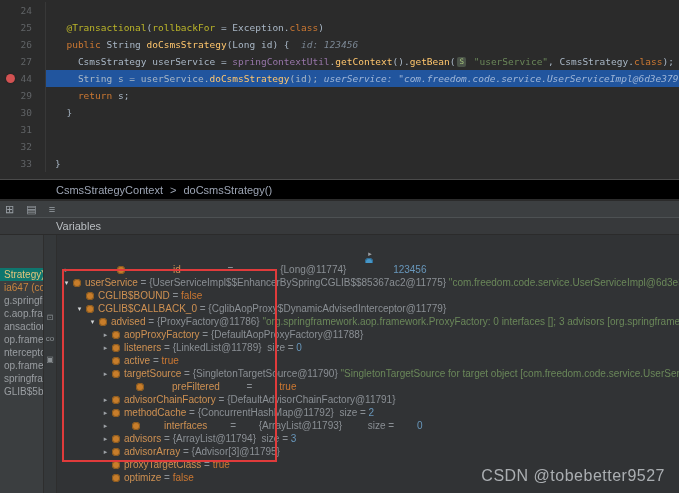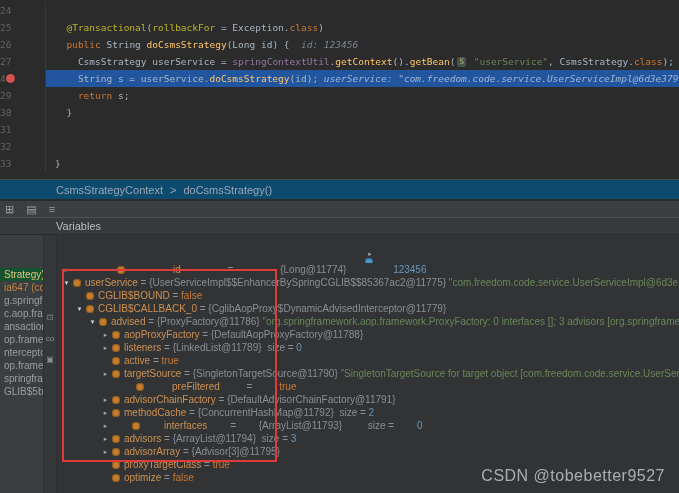--- a/index.html
+++ b/index.html
@@ -4,54 +4,54 @@
 <style>
   *{margin:0;padding:0;box-sizing:border-box}
   html,body{background:#1e1e1e}
   .screen{position:relative;width:679px;height:493px;overflow:hidden;background:#2b2b2b;
           font-family:"Liberation Sans",sans-serif;color:#a9b7c6}
 
   
   .editor{position:absolute;top:0;left:0;width:679px;height:179px;background:#2b2b2b;
           font-family:"DejaVu Sans Mono",monospace;font-size:9.5px;padding-top:2px;overflow:hidden}
   .ed-line{display:flex;height:17px;line-height:17px}
-  .gut{position:relative;width:46px;flex:none;text-align:left;padding-right:13px;
+  .gut{position:relative;width:46px;flex:none;text-align:right;padding-right:13px;
        color:#606366;border-right:1px solid #383838}
   .bp{position:absolute;left:6px;top:4px;width:9px;height:9px;border-radius:50%;background:#d25252;
       box-shadow:0 0 2px #00000066}
   .code{flex:1;white-space:pre;overflow:hidden;padding-left:9px;color:#a9b7c6}
   .exec .code{background:#21559e}
   .tk.kw{color:#cc7832}.tk.ann{color:#bbb529}.tk.str{color:#6a8759}.tk.nm{color:#6897bb}
   .tk.mc{color:#ffc66d}.tk.pl{color:#a9b7c6}.tk.fl{color:#9876aa}
   .tk.hint{color:#7b8794;font-style:italic}
   .exec .tk.hint{color:#9fb6d8}
   .tk.inlay{display:inline-block;background:#4a5349;color:#a9c97f;border-radius:2px;
             font-size:7.5px;line-height:10px;padding:0 2px;margin:0 2px;vertical-align:1px;font-style:normal}
 
   
-  .crumbs{position:absolute;top:179px;left:0;width:679px;height:21px;background:#0c4a6e;
+  .crumbs{position:absolute;top:179px;left:0;width:679px;height:21px;background:#000000;
           border-top:1px solid #4a4a4a;border-bottom:1px solid #2c2c2c;
           display:flex;align-items:center;padding-left:56px;gap:7px;font-size:11px;color:#9da5b4}
 
   
   .dbg-toolbar{position:absolute;top:201px;left:0;width:679px;height:17px;background:#3c3f41;
                border-bottom:1px solid #4d5153;display:flex;align-items:center;padding-left:5px;gap:12px}
   .tb-icon{font-size:11px;color:#9aa0a6;line-height:16px}
 
   
   .vars-header{position:absolute;top:218px;left:0;width:679px;height:17px;background:#37393b;
                border-bottom:1px solid #2b2b2b;font-size:11px;color:#b9bdc1;
                line-height:17px;padding-left:56px}
 
   
   .dbg-body{position:absolute;top:235px;left:0;width:679px;height:258px;display:flex}
   .frames{width:44px;flex:none;background:#3b3e40;border-right:1px solid #2e2e2e;
           padding-top:33px;overflow:hidden}
   .fr-item{height:13px;line-height:13px;padding-left:4px;font-size:10px;white-space:nowrap;overflow:hidden}
-  .fr-item.sel{background:#14532d}
+  .fr-item.sel{background:#0f766e}
   .t-yellow{color:#e2c57c}.t-orange{color:#c9853f}.t-gray{color:#9a9ea2}
   .strip{width:13px;flex:none;background:#35383a;border-right:1px solid #2e2e2e;
          display:flex;flex-direction:column;align-items:center;padding-top:78px;gap:11px}
   .st-icon{font-size:8px;color:#9ba0a4;opacity:.85;line-height:10px}
   .tree{flex:1;background:#313335;padding-top:15px;overflow:hidden;
         font-family:"Liberation Sans",sans-serif;font-size:10px}
   .tv-row{display:flex;align-items:center;height:13px;white-space:pre;overflow:hidden}
   .arr{width:11px;flex:none;font-size:7px;text-align:center;color:#9da2a6}
   .arr.open{color:#d2d5d7}
   .vic{width:8px;height:8px;border-radius:50%;flex:none;margin:0 4px 0 1px}

